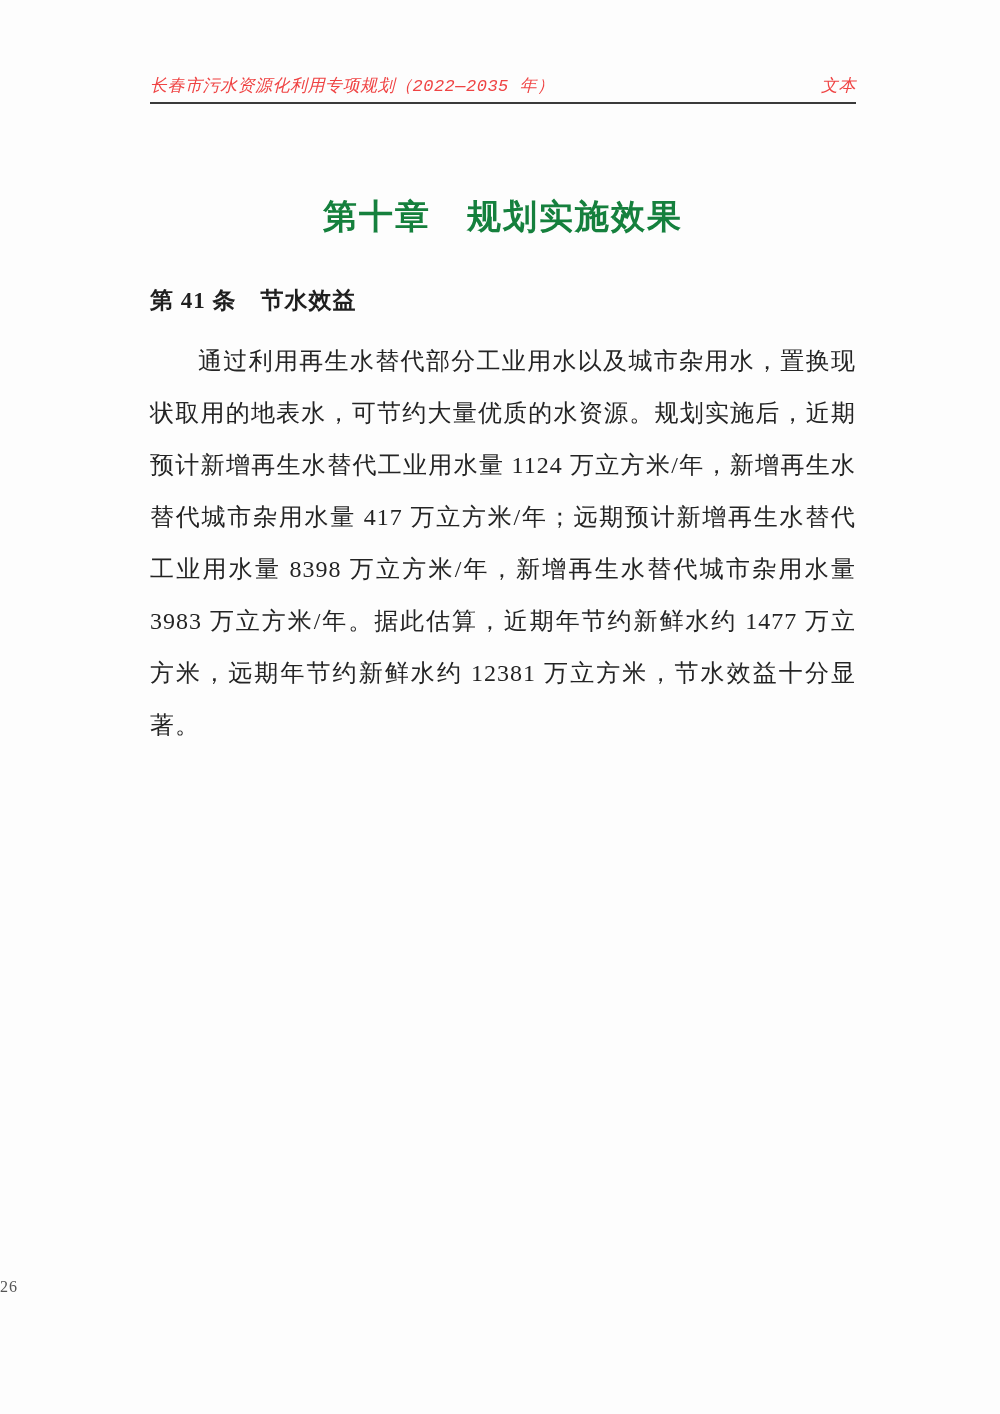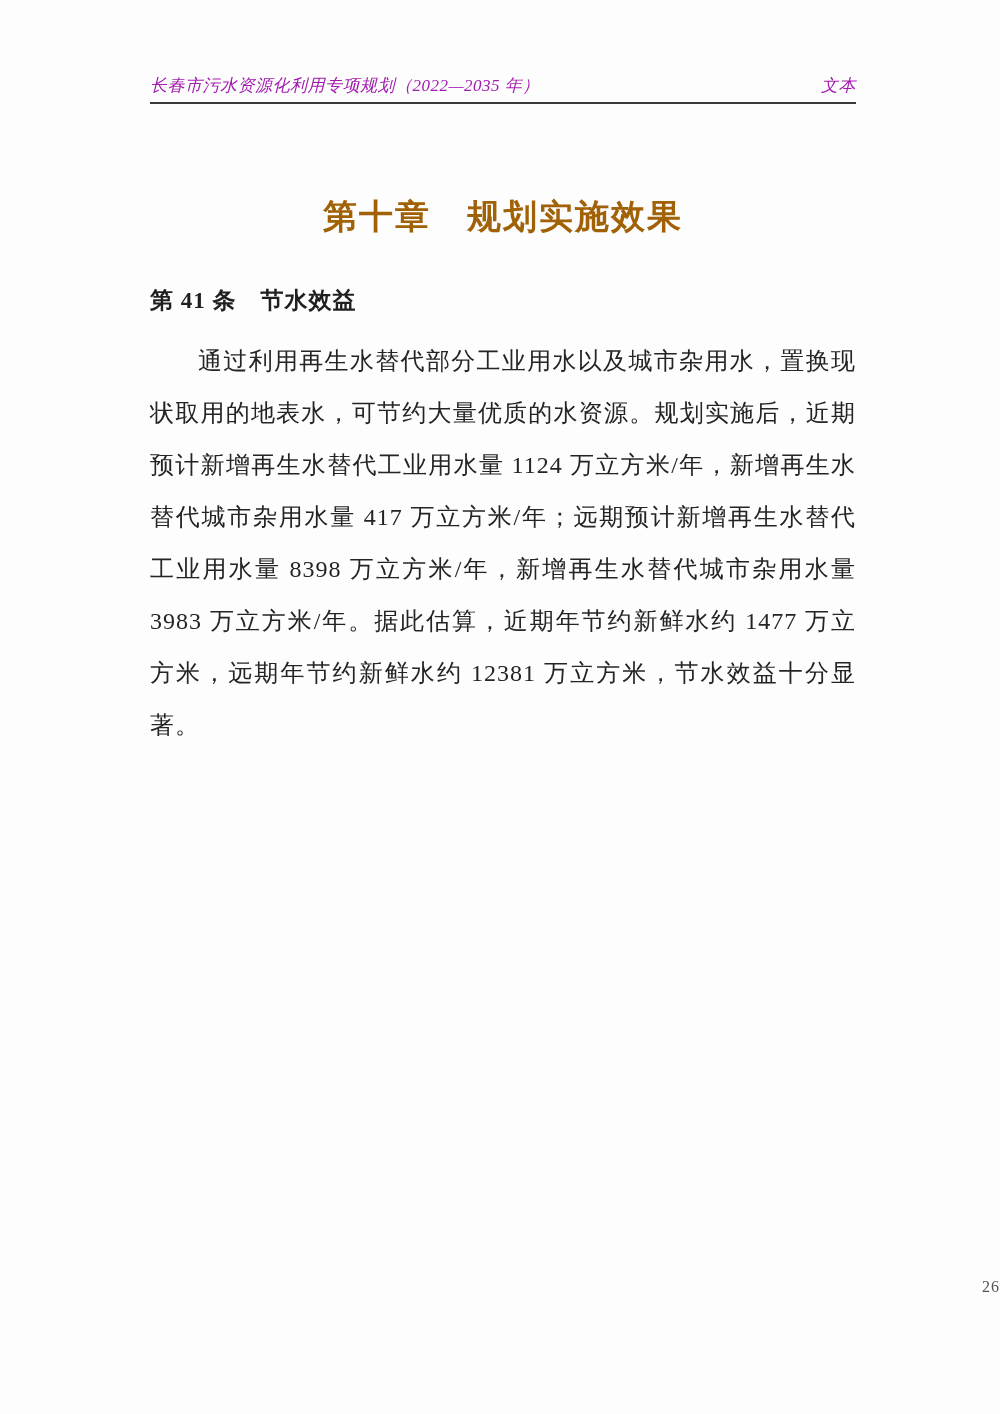--- a/index.html
+++ b/index.html
@@ -24,36 +24,37 @@
   .running-header {
     display: flex;
     justify-content: space-between;
     align-items: flex-end;
     margin: 0 144px 0 150px;
     padding-top: 74px;
     padding-bottom: 5px;
     border-bottom: 2px solid #3a3a3a;
     font-size: 17px;
     letter-spacing: 0.5px;
-    color: #a21caf;
+    color: #ef4444;
     font-style: italic; 
+    font-family: Liberation Mono, monospace;
   }
   .running-header .hdr-left,
   .running-header .hdr-right {
     white-space: nowrap;
   }
   
   .chapter-title {
     margin-top: 90px;
     text-align: center;
     font-family: Liberation Serif, serif;
     font-weight: 700;
     font-size: 34px;
     letter-spacing: 2px;
-    color: #a16207;
+    color: #15803d;
   }
   
   .article-heading {
     font-weight: 700;
     font-size: 23px;
     letter-spacing: 1px;
     color: #1f1f1f;
     line-height: 30px;
   }
   .article-heading.first {
@@ -73,21 +74,21 @@
     text-indent: 2em;
     color: #242424;
     margin: 0;
   }
   
   .page-footer {
     position: absolute;
     left: 0;
     right: 0;
     bottom: 118px;
-    text-align: right;
+    text-align: left;
     font-size: 16px;
     color: #555555;
     letter-spacing: 1px;
   }
 </style>
 </head>
 <body>
 
 <div class="page">
 

